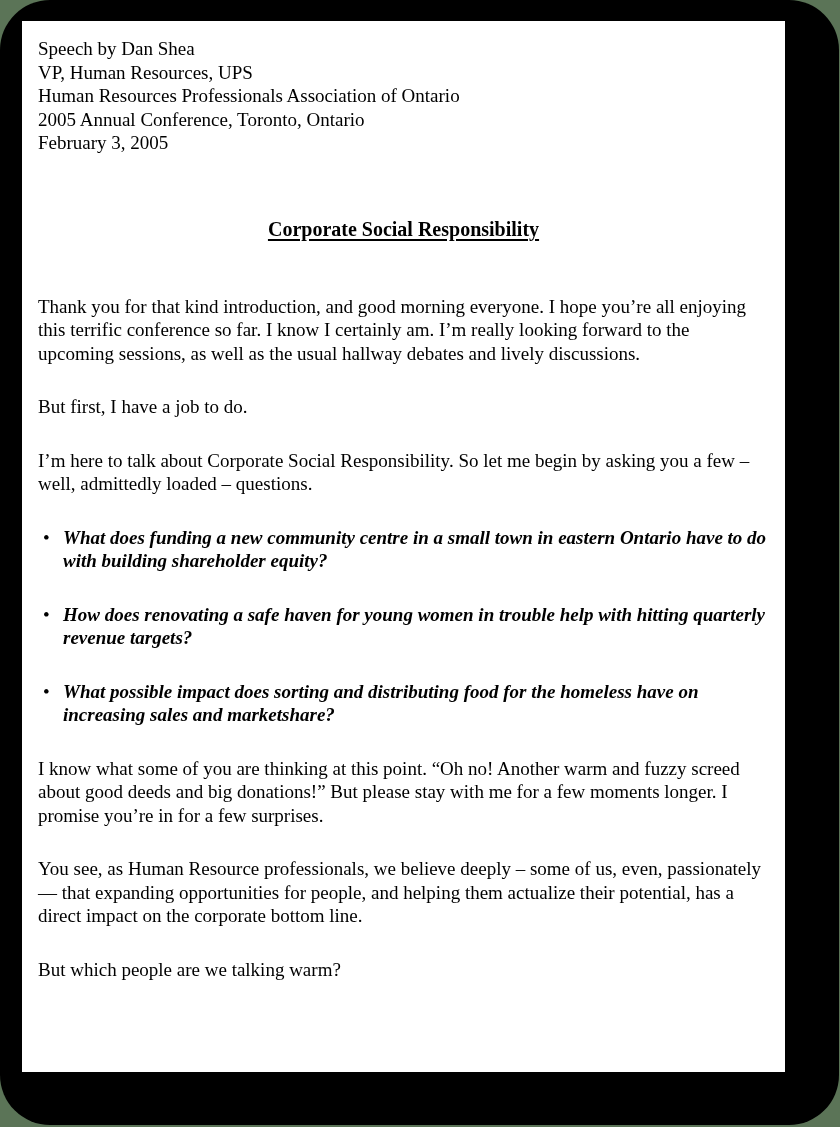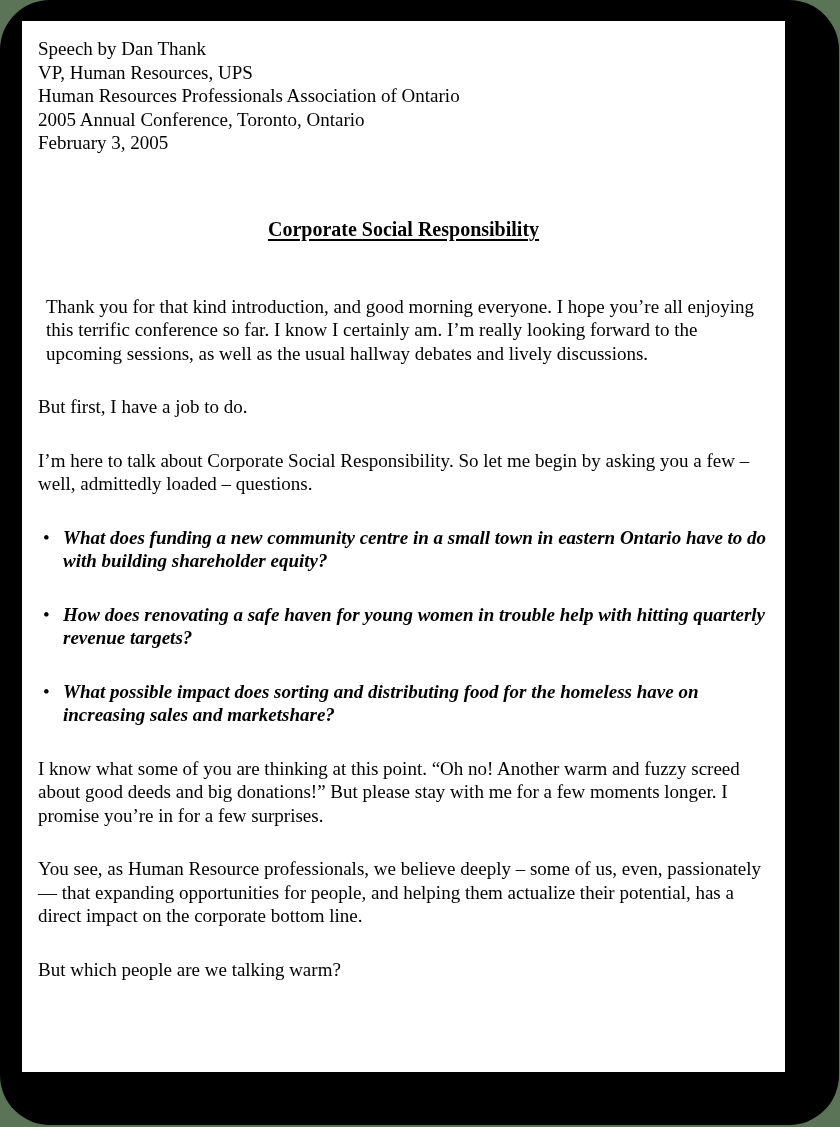--- a/index.html
+++ b/index.html
@@ -48,21 +48,20 @@
   .doc-title .title-text {
     text-decoration: underline;
     text-decoration-thickness: 2px;
     text-underline-offset: 3px;
   }
   .para {
     margin: 30px 0 0 0;
   }
   .para.first-body {
     margin-top: 54px;
-    margin-left: 8px;
   }
   .bullet-list {
     list-style: none;
     margin: 0;
     padding: 0;
   }
   .bullet-item {
     position: relative;
     margin: 30px 0 0 0;
     padding-left: 25px;
@@ -78,21 +77,21 @@
   }
 </style>
 </head>
 <body>
 
 <div class="frame">
   <div class="paper">
     <div class="content">
 
       <div class="header-block">
-        <p class="header-line">Speech by Dan Thank</p>
+        <p class="header-line">Speech by Dan Shea</p>
         <p class="header-line">VP, Human Resources, UPS</p>
         <p class="header-line">Human Resources Professionals Association of Ontario</p>
         <p class="header-line">2005 Annual Conference, Toronto, Ontario</p>
         <p class="header-line">February 3, 2005</p>
       </div>
 
       <h1 class="doc-title">
         <span class="title-text">Corporate Social Responsibility</span>
       </h1>
 

